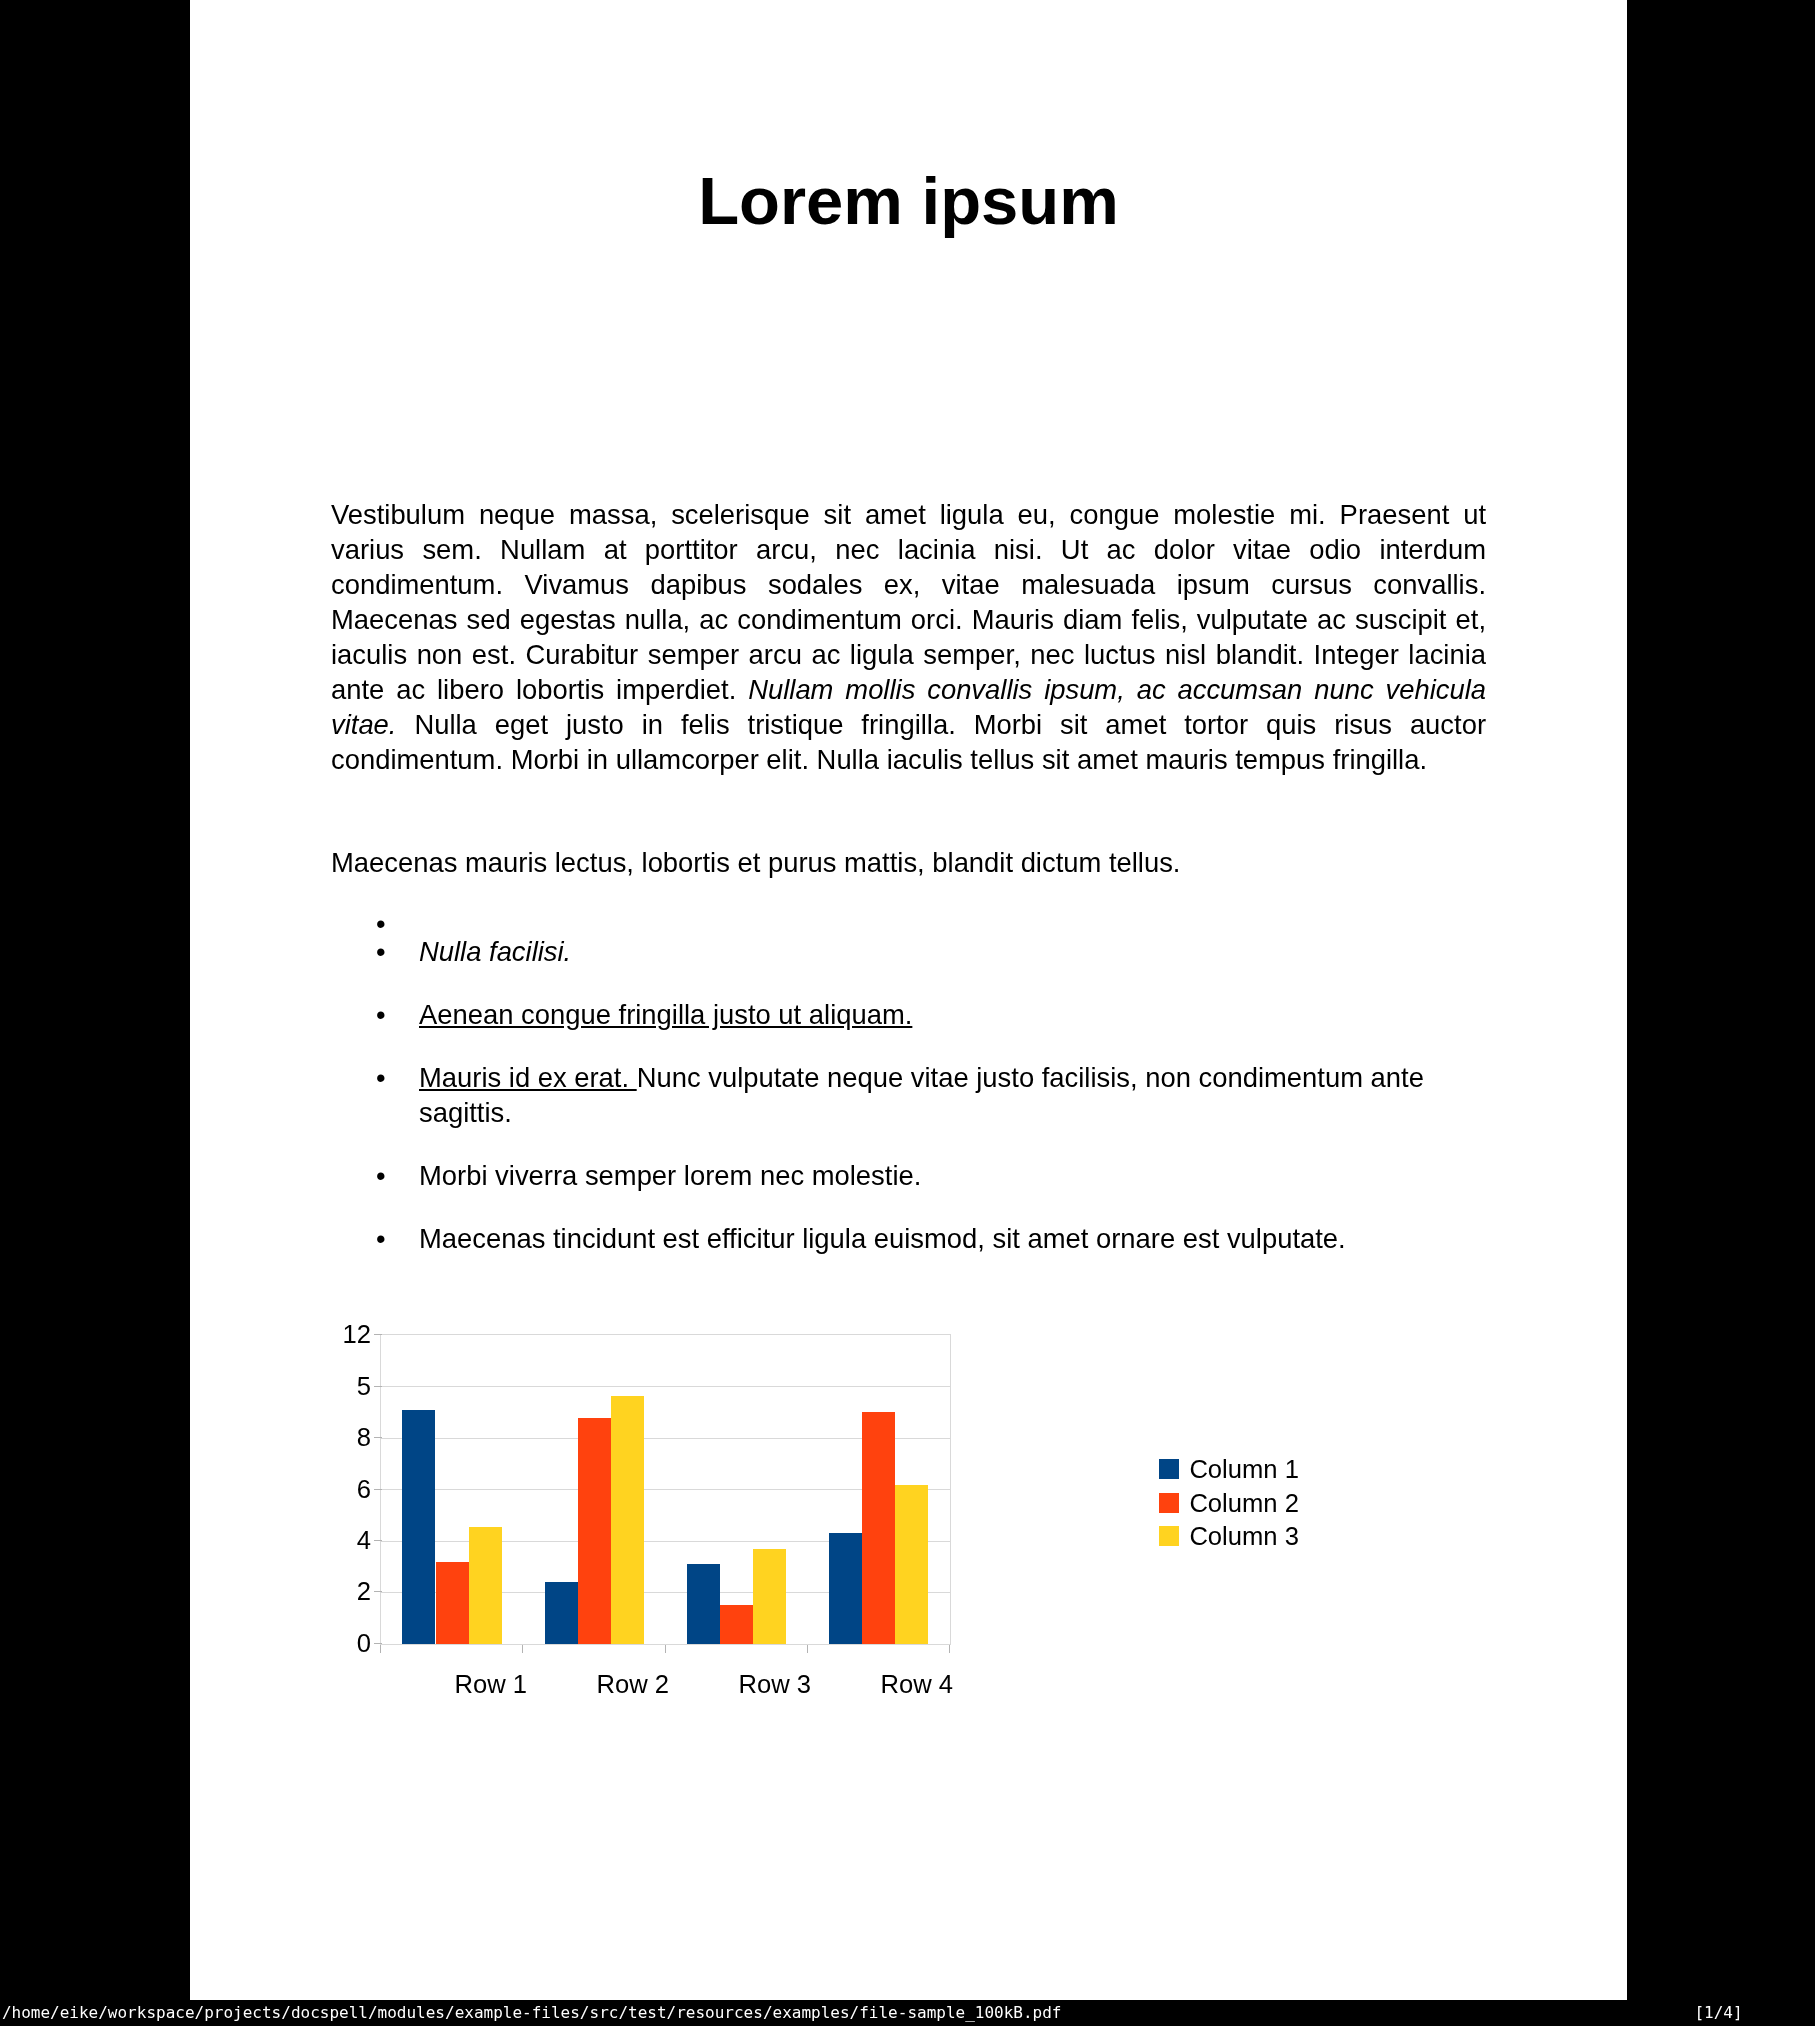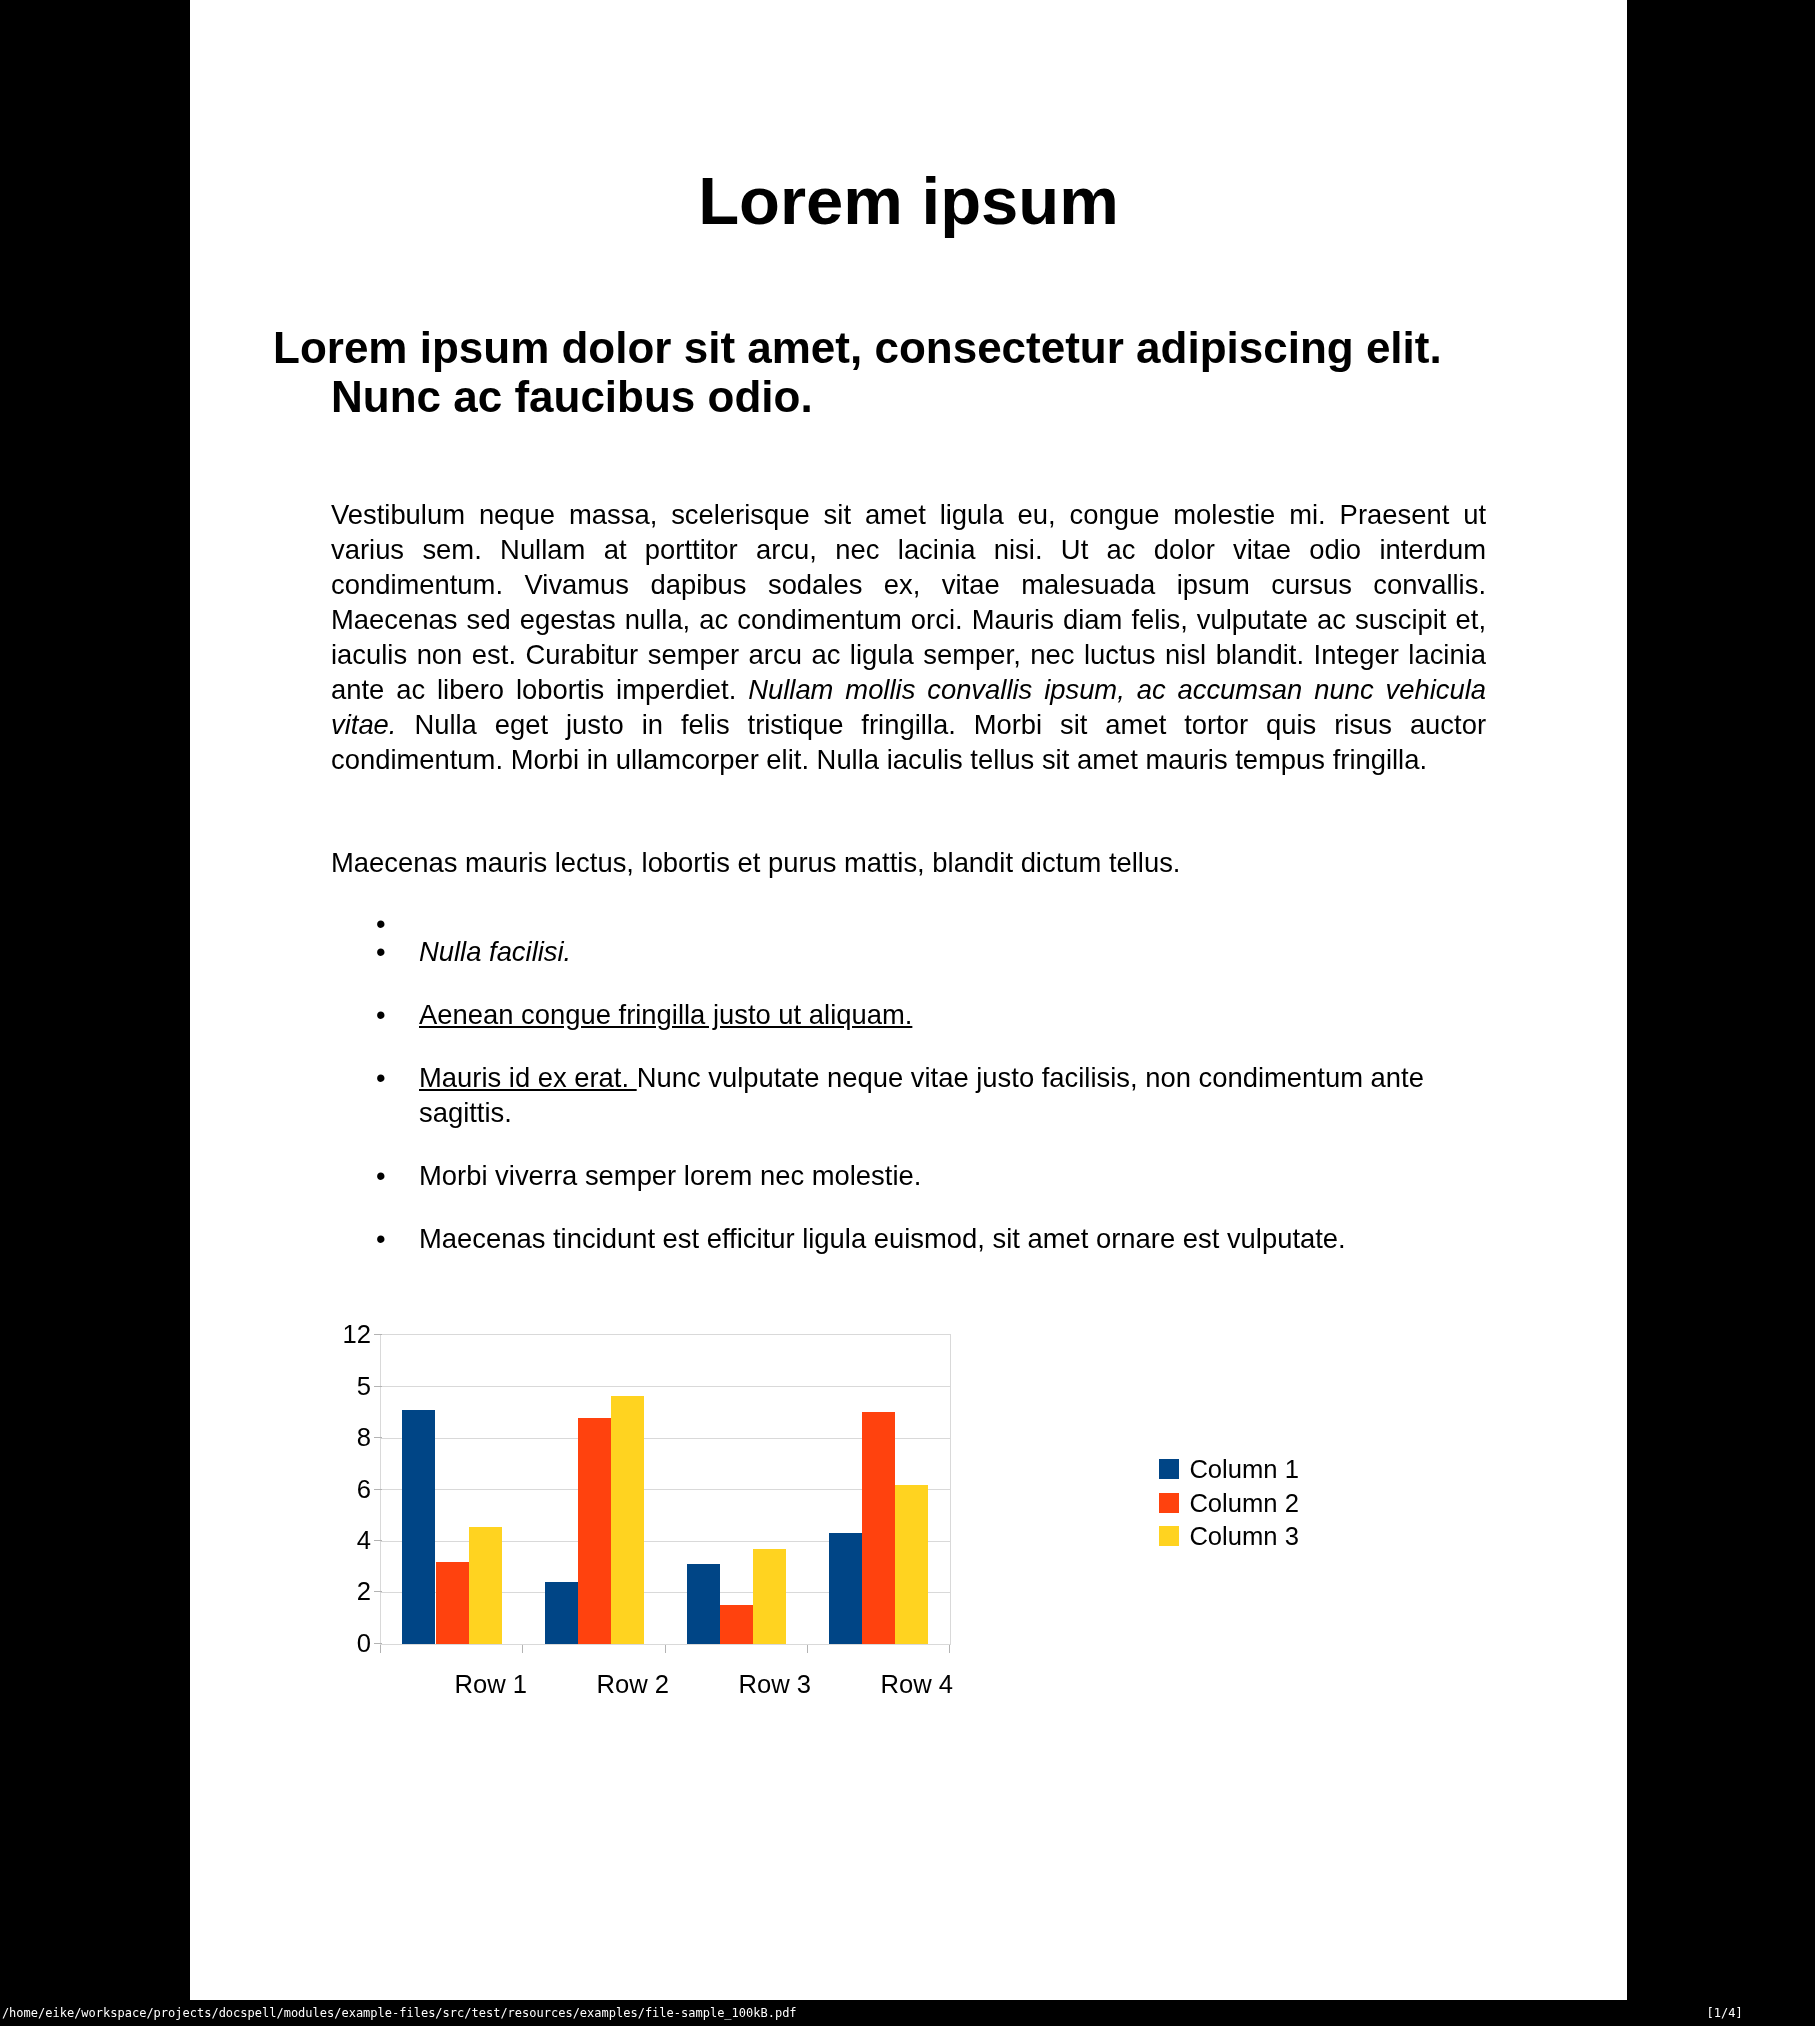--- a/index.html
+++ b/index.html
@@ -36,33 +36,32 @@
   .ylabel{position:absolute;width:66px;text-align:right;font-size:25.6px;line-height:34px;}
   .xlabel{position:absolute;width:151px;text-align:right;font-size:25.6px;line-height:34px;}
   .xtick{position:absolute;width:0.9px;height:7.6px;background:#b3b3b3;}
   .ytick{position:absolute;width:7.6px;height:0.9px;background:#b3b3b3;}
   .legend{position:absolute;left:969px;top:1455px;text-decoration:underline;}
   .legend-row{height:28px;margin-bottom:5.7px;white-space:nowrap;}
   .legend-swatch{display:inline-block;width:20px;height:20px;vertical-align:middle;margin-right:10.4px;}
   .legend-label{display:inline-block;vertical-align:middle;font-size:25.6px;line-height:28px;}
 
   .statusbar{position:absolute;left:0;top:2000px;width:1754px;height:26.5px;background:#000;
-             color:#fff;font-family:"DejaVu Sans Mono",monospace;font-size:12px;line-height:26.5px;}
+             color:#fff;font-family:"DejaVu Sans Mono",monospace;font-size:16px;line-height:26.5px;}
   .statusbar .path{position:absolute;left:1.9px;top:0;white-space:nowrap;}
   .statusbar .pageind{position:absolute;right:11.4px;top:0;}
 </style>
 </head>
 <body>
 
 <div class="viewport">
   <div class="page">
 
     <h1 class="doc-title">Lorem ipsum</h1>
 
-    <div class="doc-heading"><span class="l1">Lorem ipsum dolor sit amet, consectetur adipiscing elit.</span><br><span class="l2">Nunc ac faucibus odio.</span></div>
 
     <p class="body-par"><span class="seg-normal">Vestibulum neque massa, scelerisque sit amet ligula eu, congue molestie mi. Praesent ut varius sem. Nullam at porttitor arcu, nec lacinia nisi. Ut ac dolor vitae odio interdum condimentum. </span><span class="seg-bold">Vivamus dapibus sodales ex, vitae malesuada ipsum cursus convallis. Maecenas sed egestas nulla, ac condimentum orci. </span><span class="seg-normal">Mauris diam felis, vulputate ac suscipit et, iaculis non est. Curabitur semper arcu ac ligula semper, nec luctus nisl blandit. Integer lacinia ante ac libero lobortis imperdiet. </span><span class="seg-italic">Nullam mollis convallis ipsum, ac accumsan nunc vehicula vitae. </span><span class="seg-normal">Nulla eget justo in felis tristique fringilla. Morbi sit amet tortor quis risus auctor condimentum. Morbi in ullamcorper elit. Nulla iaculis tellus sit amet mauris tempus fringilla.</span></p>
 
     <p class="intro-par">Maecenas mauris lectus, lobortis et purus mattis, blandit dictum tellus.</p>
 
     <div class="bullet-list" id="bullet-list">
         <div class="list-item"><span class="marker">•</span></div>
         <div class="list-item"><span class="marker">•</span><span class="seg-italic">Nulla facilisi.</span></div>
         <div class="list-item"><span class="marker">•</span><span class="seg-underline">Aenean congue fringilla justo ut aliquam. </span></div>
         <div class="list-item"><span class="marker">•</span><span class="seg-underline">Mauris id ex erat. </span><span class="seg-normal">Nunc vulputate neque vitae justo facilisis, non condimentum ante sagittis.</span></div>

